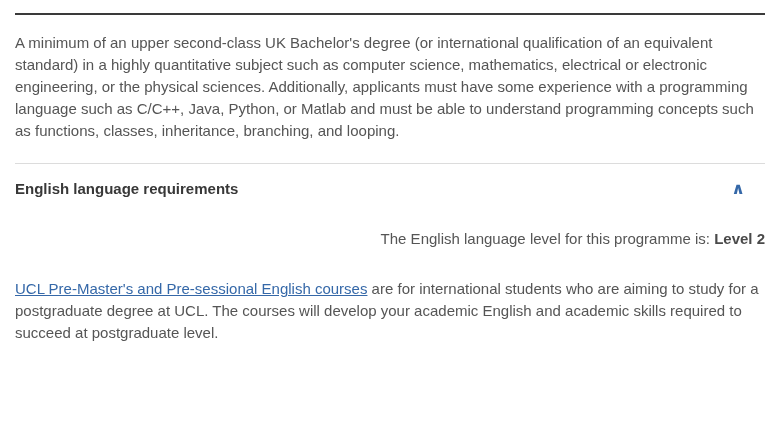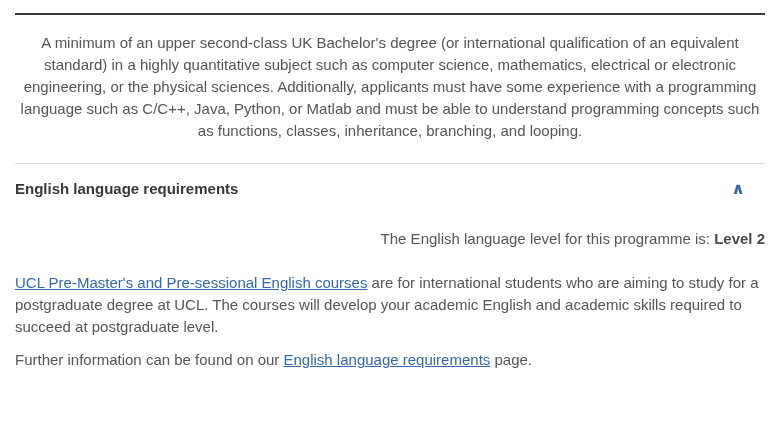--- a/index.html
+++ b/index.html
@@ -27,21 +27,20 @@
     color: #383838;
     letter-spacing: 0.2px;
   }
   p.body-text {
     font-size: 15px;
     line-height: 22px;
     color: #555555;
   }
   .intro {
     margin-top: 17px;
-    text-align: center;
   }
   .section-divider {
     margin-top: 21px;
     height: 1px;
     background: #dcdcdc;
     border: none;
   }
   .accordion-header {
     margin-top: 16px;
     display: flex;
@@ -56,21 +55,21 @@
   }
   .accordion-chevron {
     font-size: 17px;
     line-height: 1;
     color: #3568a8;
     font-weight: bold;
     margin-right: 20px;
     transform: scaleY(0.95);
   }
   .level-line { margin-top: 31px; text-align: right; }
-  .courses-para { margin-top: 22px; }
+  .courses-para { margin-top: 28px; }
   .further-line { margin-top: 11px; }
   a.text-link {
     color: #3568a8;
     text-decoration: underline;
     cursor: pointer;
   }
   .bold { font-weight: bold; color: #4a4a4a; }
 </style>
 </head>
 <body>
@@ -90,17 +89,14 @@
   </div>
 
   <p class="body-text level-line">
     <span>The English language level for this programme is: </span><span class="bold">Level 2</span>
   </p>
 
   <p class="body-text courses-para">
     <a class="text-link">UCL Pre-Master's and Pre-sessional English courses</a><span> are for international students who are aiming to study for a postgraduate degree at UCL. The courses will develop your academic English and academic skills required to succeed at postgraduate level.</span>
   </p>
 
-  <p class="body-text further-line">
-    <span>Further information can be found on our </span><a class="text-link">English language requirements</a><span> page.</span>
-  </p>
 
 </div>
 
 </body></html>

